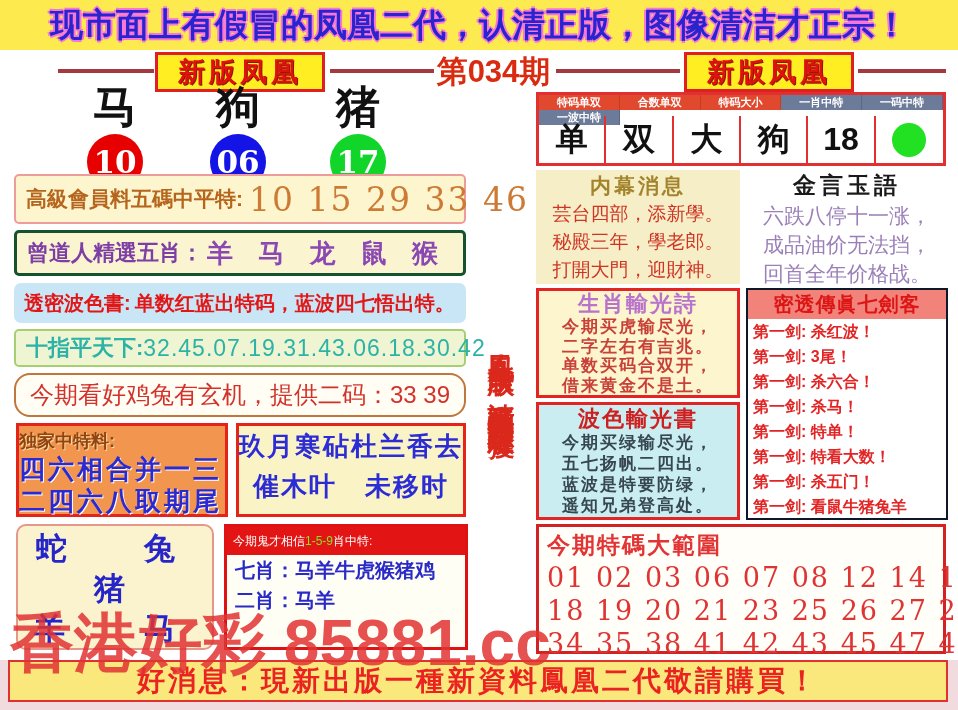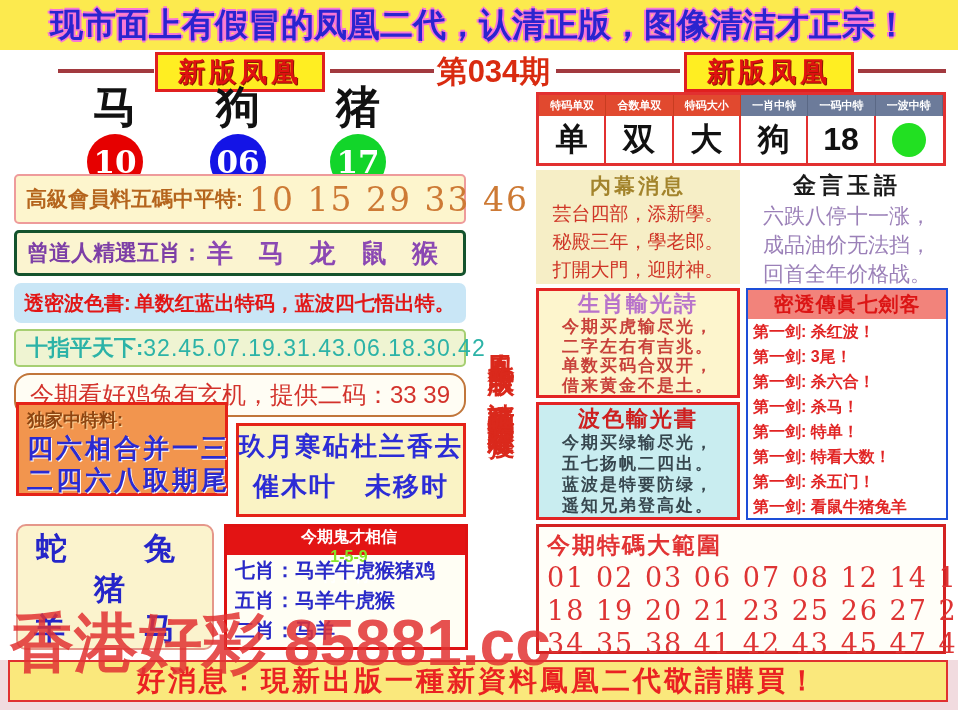--- a/index.html
+++ b/index.html
@@ -39,47 +39,47 @@
   #fivezodiac-box .val { font-size:26px; font-weight:bold; color:#8b48b3; letter-spacing:9px; margin-left:4px; }
   #waveb-box { top:283px; height:40px; background:#c9e6f6; border-radius:7px; }
   #waveb-box .lab { font-size:20px; font-weight:bold; color:#e21616; }
   #waveb-box .val { font-size:20px; font-weight:bold; color:#e21616; margin-left:4px; }
   #tenf-box { top:329px; height:38px; border:2px solid #a6cf72; background:#eff4d2; }
   #tenf-box .lab { font-size:22px; font-weight:bold; color:#2cb3a7; }
   #tenf-box .val { font-size:23px; color:#2cb3a7; letter-spacing:1px; }
   #twocodes-box { top:373px; height:44px; border:2px solid #c1763b; border-radius:16px; background:#fffdf4;
     justify-content:center; font-size:24px; color:#d3322b; }
 
-  #exclusive-box { left:16px; top:402px; width:212px; height:94px; border:3px solid #e52318; background:#f2954e; padding:3px 8px; }
+  #exclusive-box { left:16px; top:423px; width:212px; height:94px; border:3px solid #e52318; background:#f2954e; padding:3px 0; }
   #exclusive-box .ti { font-size:18px; font-weight:bold; color:#8f4511; text-shadow:1px 1px 0 #ffd9a0; }
   #exclusive-box .ln { font-size:26px; font-weight:bold; color:#2b2ad0; letter-spacing:3px; line-height:32px;
     text-shadow:1px 1px 0 #ffffff; white-space:nowrap; }
   #poem-box { left:236px; top:423px; width:230px; height:94px; border:3px solid #e52318; background:#faf3c5;
     display:flex; flex-direction:row; justify-content:center; text-align:center; }
   #poem-box .ln { font-size:26px; font-weight:bold; color:#2c2cd6; line-height:40px; letter-spacing:2px; }
 
   #scatter-box { left:16px; top:524px; width:198px; height:126px; border:2px solid #e5978a; border-radius:10px; background:#fbf3cd; }
   #scatter-box span { position:absolute; font-size:31px; font-weight:bold; color:#2525c9; }
   #sc-0 { left:18px; top:2px; } #sc-1 { left:126px; top:2px; } #sc-2 { left:76px; top:42px; }
   #sc-3 { left:16px; top:82px; } #sc-4 { left:126px; top:82px; }
 
   #xiao-box { left:224px; top:524px; width:244px; height:126px; border:3px solid #de1212; background:#fffef4; }
   #xiao-head { height:28px; background:#e31414; display:flex; align-items:center; padding-left:6px;
-    font-size:16px; font-weight:bold; color:#ffffff; white-space:nowrap;flex-direction:column; }
+    font-size:12px; font-weight:normal; color:#ffffff; white-space:nowrap; }
   #xiao-head .hl { color:#86e426; }
   .xiao-row { padding-left:8px; font-size:20px; font-weight:bold; color:#2a2ac8; line-height:30px; white-space:nowrap; }
 
   
   #vstrip { left:470px; top:92px; width:62px; height:562px; display:flex; justify-content:center;
     writing-mode:vertical-rl; text-orientation:upright;
     font-size:27px; font-weight:bold; color:#da291c; letter-spacing:3px; line-height:62px; }
 
   
   #rtable { left:536px; top:92px; width:410px; height:74px; border:3px solid #e23030; background:#fff; }
-  #rtable .thead { display:grid; grid-template-columns:repeat(6,1fr); height:21px; }
+  #rtable .thead { display:grid; grid-template-columns:repeat(5,1fr); height:21px; }
   #rtable .th { font-size:11px; font-weight:bold; color:#fff; display:flex; align-items:center; justify-content:center;
     background:#e1492f; border-right:1px solid #c83c20; white-space:nowrap; }
   #rtable .th.dark { background:#6c7b9a; border-right:1px solid #5a6885; }
   #rtable .tbody { display:grid; grid-template-columns:repeat(6,1fr); height:47px; }
   #rtable .td { display:flex; align-items:center; justify-content:center; border-right:2px solid #e23030;
     font-size:32px; font-weight:bold; color:#111; }
   #rtable .td:last-child { border-right:none; }
   .wave-ball { width:34px; height:34px; border-radius:50%; display:inline-block; }
 
   .rbox-title { text-align:center; font-weight:bold; }
@@ -90,21 +90,21 @@
   #golden-box .rbox-title { font-size:23px; color:#1a1a1a; letter-spacing:4px; }
   #golden-box .ln { font-size:21px; color:#9b80b8; line-height:29px; white-space:nowrap; }
 
   #zpoem-box { left:536px; top:288px; width:204px; height:110px; border:3px solid #e32424; background:#fdf5cd; text-align:center; }
   #zpoem-box .rbox-title { font-size:22px; color:#b873cb; letter-spacing:2px; line-height:26px; }
   #zpoem-box .ln { font-size:17px; font-weight:bold; color:#c8403a; line-height:19.5px; letter-spacing:2px; white-space:nowrap; }
   #wpoem-box { left:536px; top:402px; width:204px; height:118px; border:3px solid #e32424; background:#c9edf0; text-align:center; }
   #wpoem-box .rbox-title { font-size:22px; color:#ce2020; letter-spacing:2px; line-height:27px; }
   #wpoem-box .ln { font-size:17px; font-weight:bold; color:#37474f; line-height:21px; letter-spacing:2px; white-space:nowrap; }
 
-  #swords-box { left:746px; top:288px; width:202px; height:232px; border:2px solid #1d4ed8; background:#ffffff; }
+  #swords-box { left:746px; top:288px; width:202px; height:232px; border:2px solid #0f172a; background:#ffffff; }
   #swords-head { height:29px; background:#f2837b; display:flex; align-items:center; justify-content:center;
     font-size:20px; font-weight:bold; color:#dc1515; letter-spacing:1px; }
   #swords-box .ln { padding-left:5px; font-size:16px; font-weight:bold; color:#e12424; line-height:25px; white-space:nowrap; }
 
   #bigrange-box { left:536px; top:524px; width:410px; height:130px; border:3px solid #d32222; background:#fffef8; padding:3px 8px; }
   #bigrange-box .rbox-title { text-align:left; font-size:23px; color:#e23434; letter-spacing:2px; }
   #bigrange-box .ln { font-size:27px; color:#de3434; line-height:33px; font-family:"DejaVu Serif", serif; letter-spacing:2px; white-space:nowrap; }
 
   
   #bottom-banner { left:8px; top:660px; width:940px; height:42px; background:#fae87c; border:2px solid #e03030;
@@ -185,23 +185,20 @@
   </div>
 
   <div class="abs" id="xiao-box">
     <div id="xiao-head">
       <span>今期鬼才相信</span>
       <span class="hl">1-5-9</span>
       <span> 肖中特:</span>
     </div>
     <div class="xiao-row">
       <span>七肖：</span><span>马羊牛虎猴猪鸡</span>
-    </div>
-    <div class="xiao-row">
-      <span>五肖：</span><span>马羊牛虎猴</span>
     </div>
     <div class="xiao-row">
       <span>二肖：</span><span>马羊</span>
     </div>
   </div>
 
   <div class="abs" id="vstrip">鳳凰全新改版，請彩民長期跟踪定有收獲</div>
 
   <div class="abs" id="rtable">
     <div class="thead">

